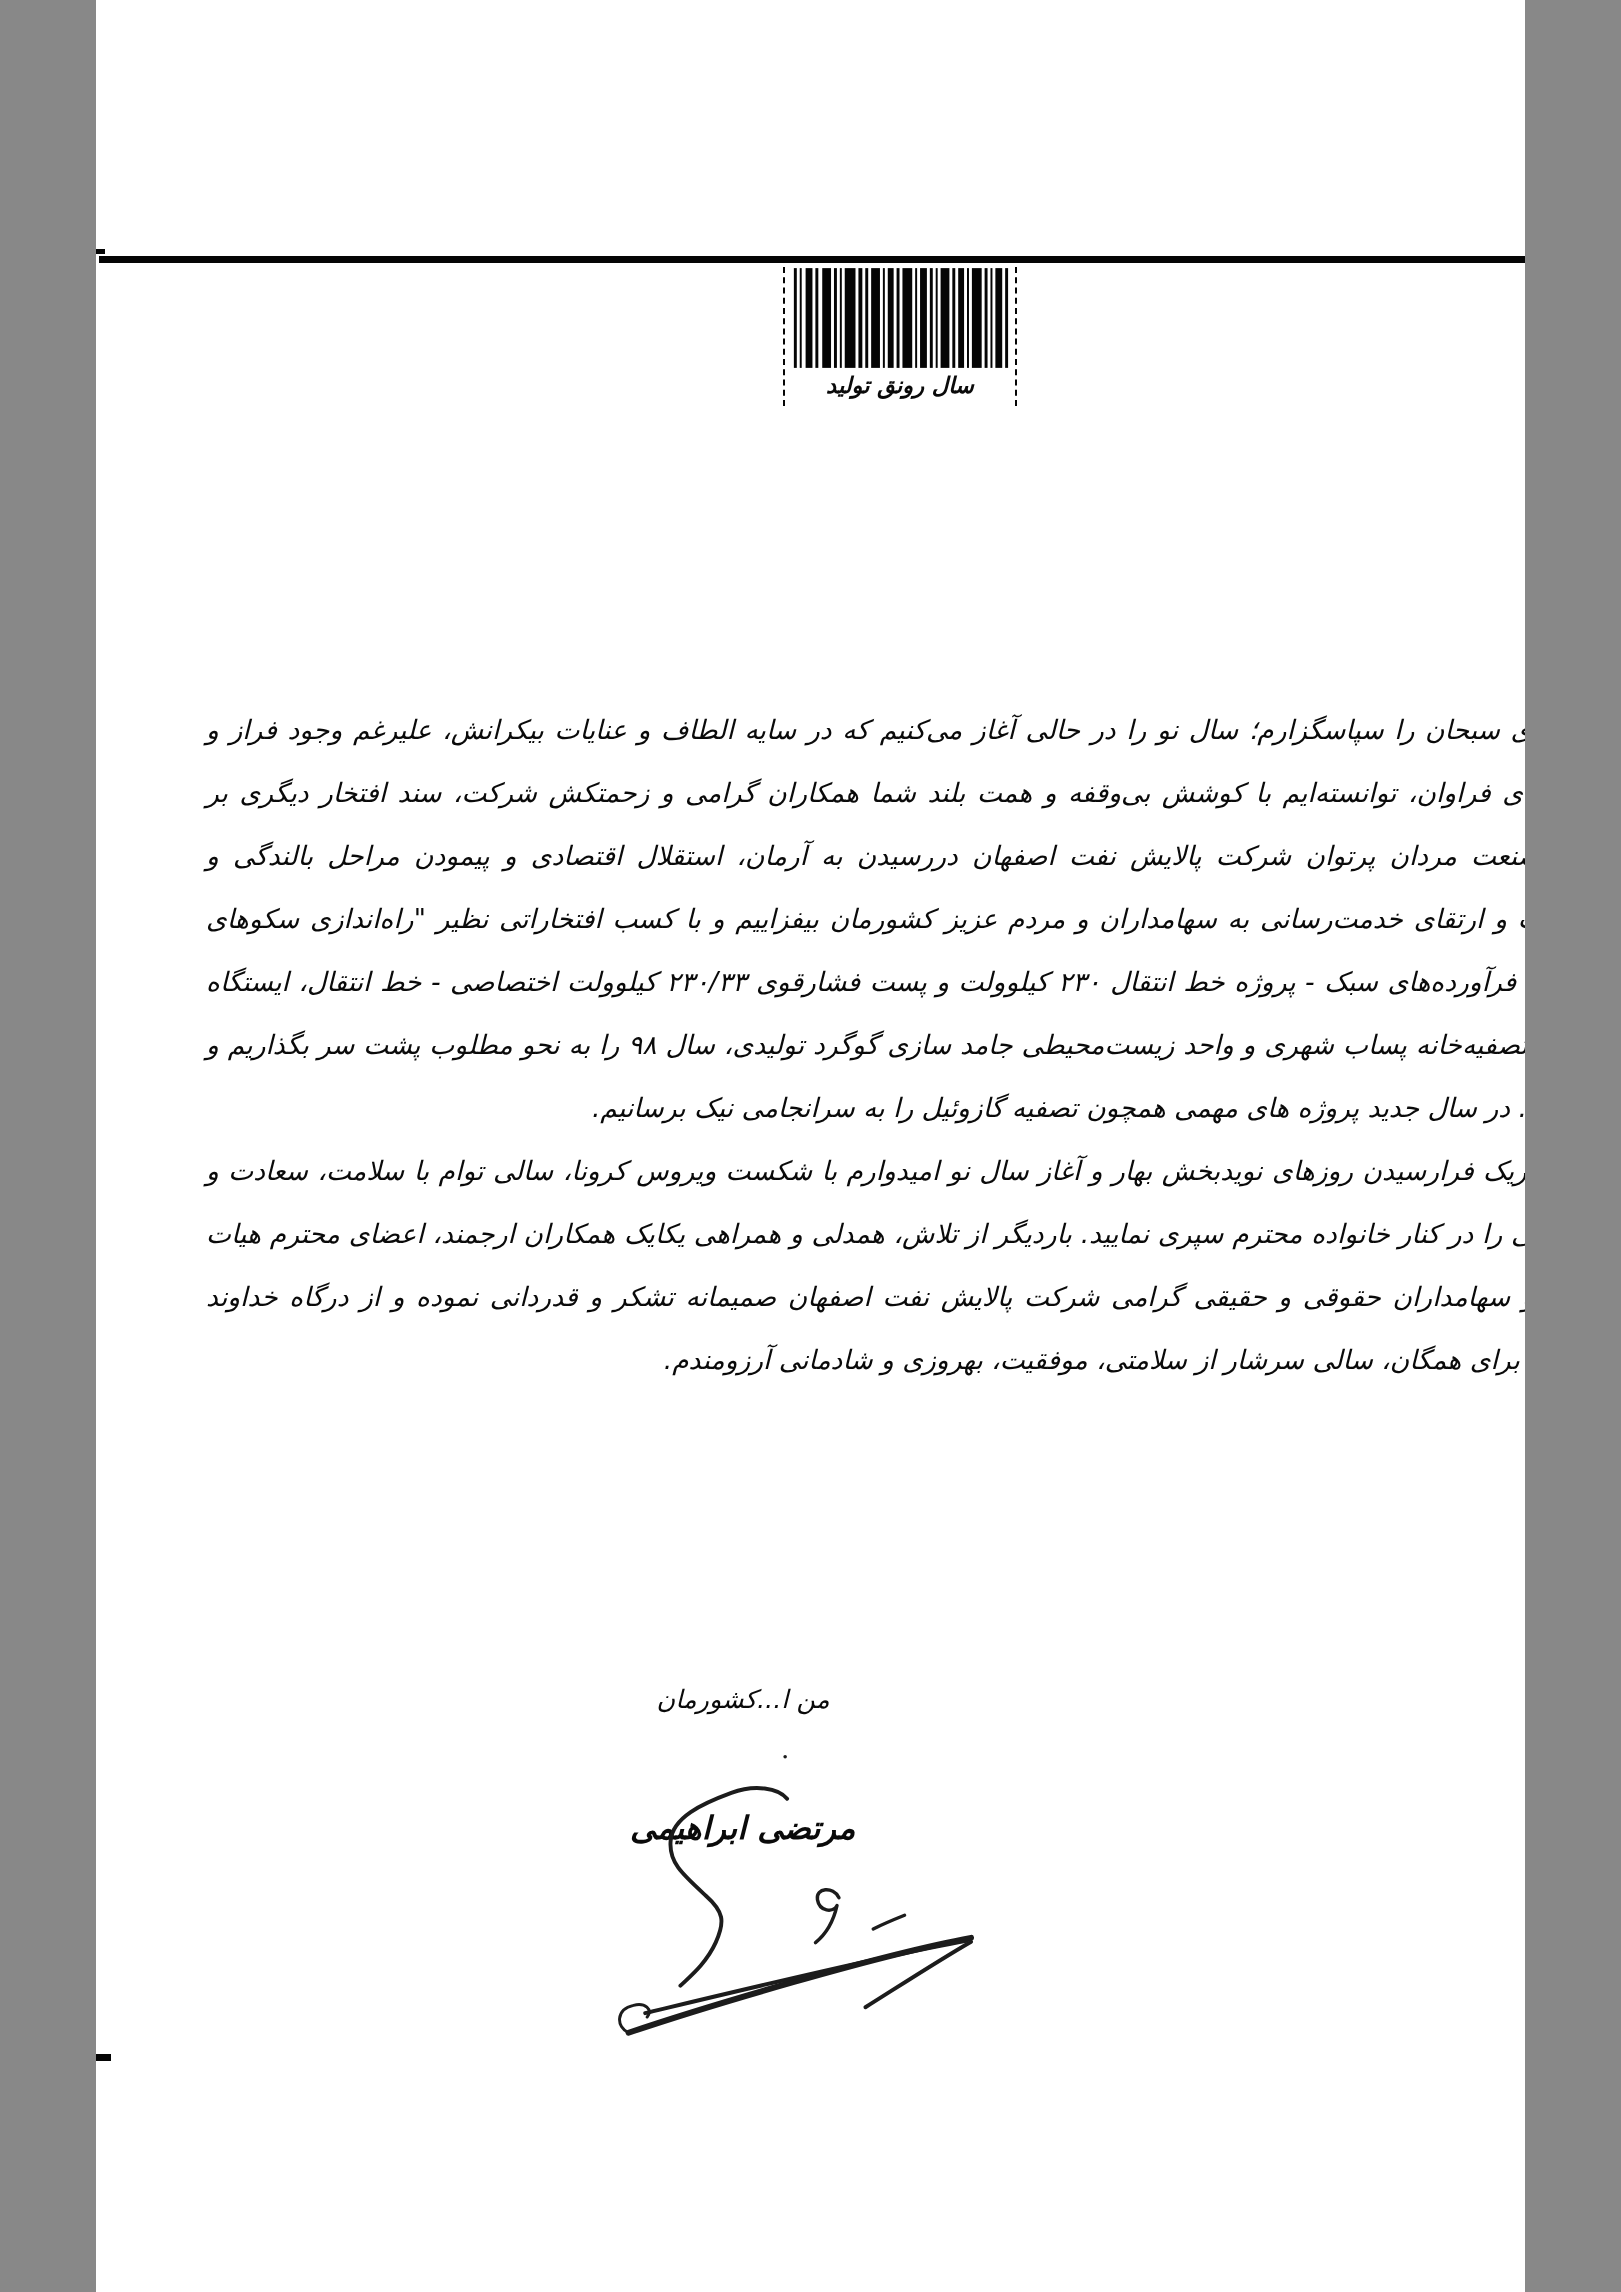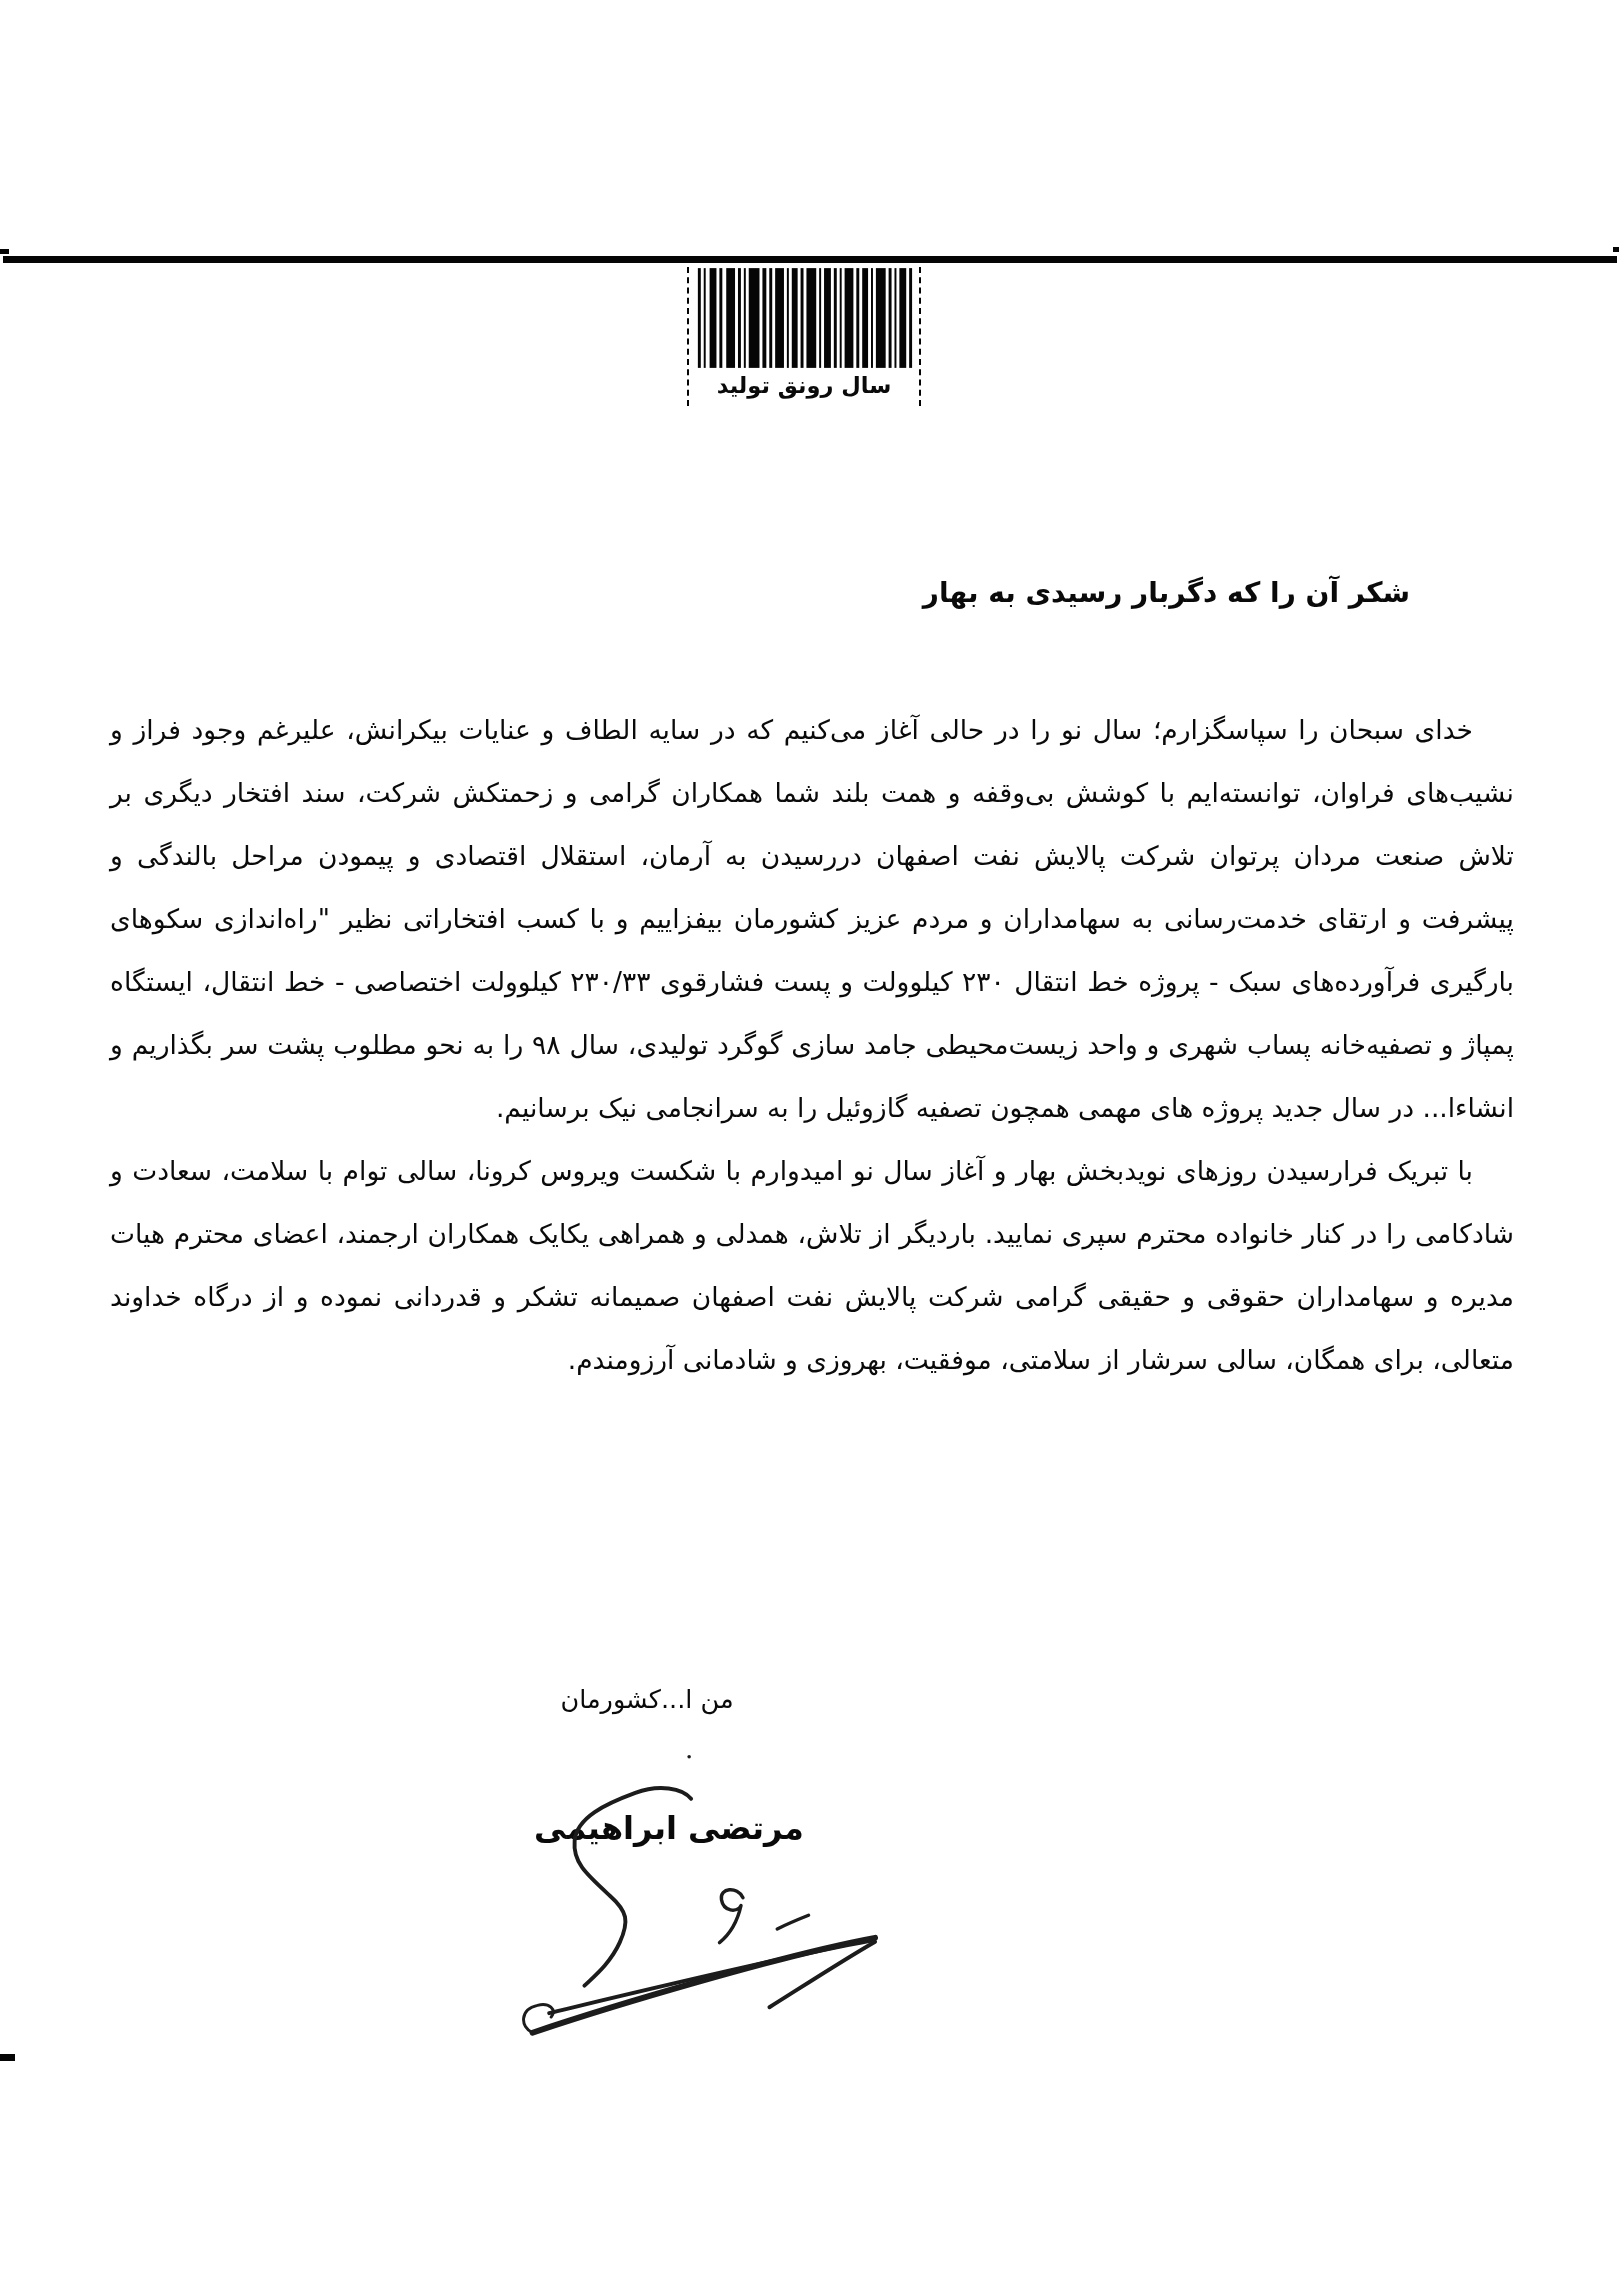--- a/index.html
+++ b/index.html
@@ -1,23 +1,24 @@
 <!DOCTYPE html>
 <html lang="fa"><head>
 <meta charset="utf-8">
 <style>
   html,body{margin:0;padding:0;background:#888;}
   .page{
     position:relative;
-    width:1621px;height:2293px;
+    width:1429px;height:2293px;
     margin:0 auto;
     background:#ffffff;
     font-family:"DejaVu Sans",sans-serif;
     color:#0a0a0a;
     overflow:hidden;
+    font-style:italic;
   }
   
   .top-rule{position:absolute;left:2.9px;top:256px;width:1614px;height:6.9px;background:#050505;}
   .nub-left{position:absolute;left:0;top:249px;width:8.8px;height:4.9px;background:#050505;}
   .nub-right{position:absolute;left:1613px;top:247px;width:5.9px;height:4.9px;background:#050505;}
   .dash-bottom-left{position:absolute;left:0;top:2054px;width:14.7px;height:6.9px;background:#050505;}
 
   
   .barcode{
     position:absolute;left:687px;top:267px;width:230px;height:139px;
@@ -105,21 +106,20 @@
         <rect x="207" y="1" width="2" height="102"></rect>
         <rect x="212" y="1" width="7" height="102"></rect>
         <rect x="222" y="1" width="3" height="102"></rect>
       </g>
     </svg>
     <div class="barcode-caption">سال رونق تولید</div>
   </div>
 
 
   <div class="poem">
-    <span>شکر آن را که دگربار رسیدی به بهار</span>
   </div>
 
   <div class="letter-body">
     <p>خدای سبحان را سپاسگزارم؛ سال نو را در حالی آغاز می‌کنیم که در سایه الطاف و عنایات بیکرانش، علیرغم وجود فراز و نشیب‌های فراوان، توانسته‌ایم با کوشش بی‌وقفه و همت بلند شما همکاران گرامی و زحمتکش شرکت، سند افتخار دیگری بر تلاش صنعت مردان پرتوان شرکت پالایش نفت اصفهان دررسیدن به آرمان، استقلال اقتصادی و پیمودن مراحل بالندگی و پیشرفت و ارتقای خدمت‌رسانی به سهامداران و مردم عزیز کشورمان بیفزاییم و با کسب افتخاراتی نظیر "راه‌اندازی سکوهای بارگیری فرآورده‌های سبک - پروژه خط انتقال ۲۳۰ کیلوولت و پست فشارقوی ۲۳۰/۳۳ کیلوولت اختصاصی - خط انتقال، ایستگاه پمپاژ و تصفیه‌خانه پساب شهری و واحد زیست‌محیطی جامد سازی گوگرد تولیدی، سال ۹۸ را به نحو مطلوب پشت سر بگذاریم و انشاءا... در سال جدید پروژه های مهمی همچون تصفیه گازوئیل را به سرانجامی نیک برسانیم.</p>
     <p>با تبریک فرارسیدن روزهای نویدبخش بهار و آغاز سال نو امیدوارم با شکست ویروس کرونا، سالی توام با سلامت، سعادت و شادکامی را در کنار خانواده محترم سپری نمایید. باردیگر از تلاش، همدلی و همراهی یکایک همکاران ارجمند، اعضای محترم هیات مدیره و سهامداران حقوقی و حقیقی گرامی شرکت پالایش نفت اصفهان صمیمانه تشکر و قدردانی نموده و از درگاه خداوند متعالی، برای همگان، سالی سرشار از سلامتی، موفقیت، بهروزی و شادمانی آرزومندم.</p>
   </div>
 
   <div class="closing">من ا...کشورمان</div>
 
   <div class="signatory">مرتضی ابراهیمی</div>

